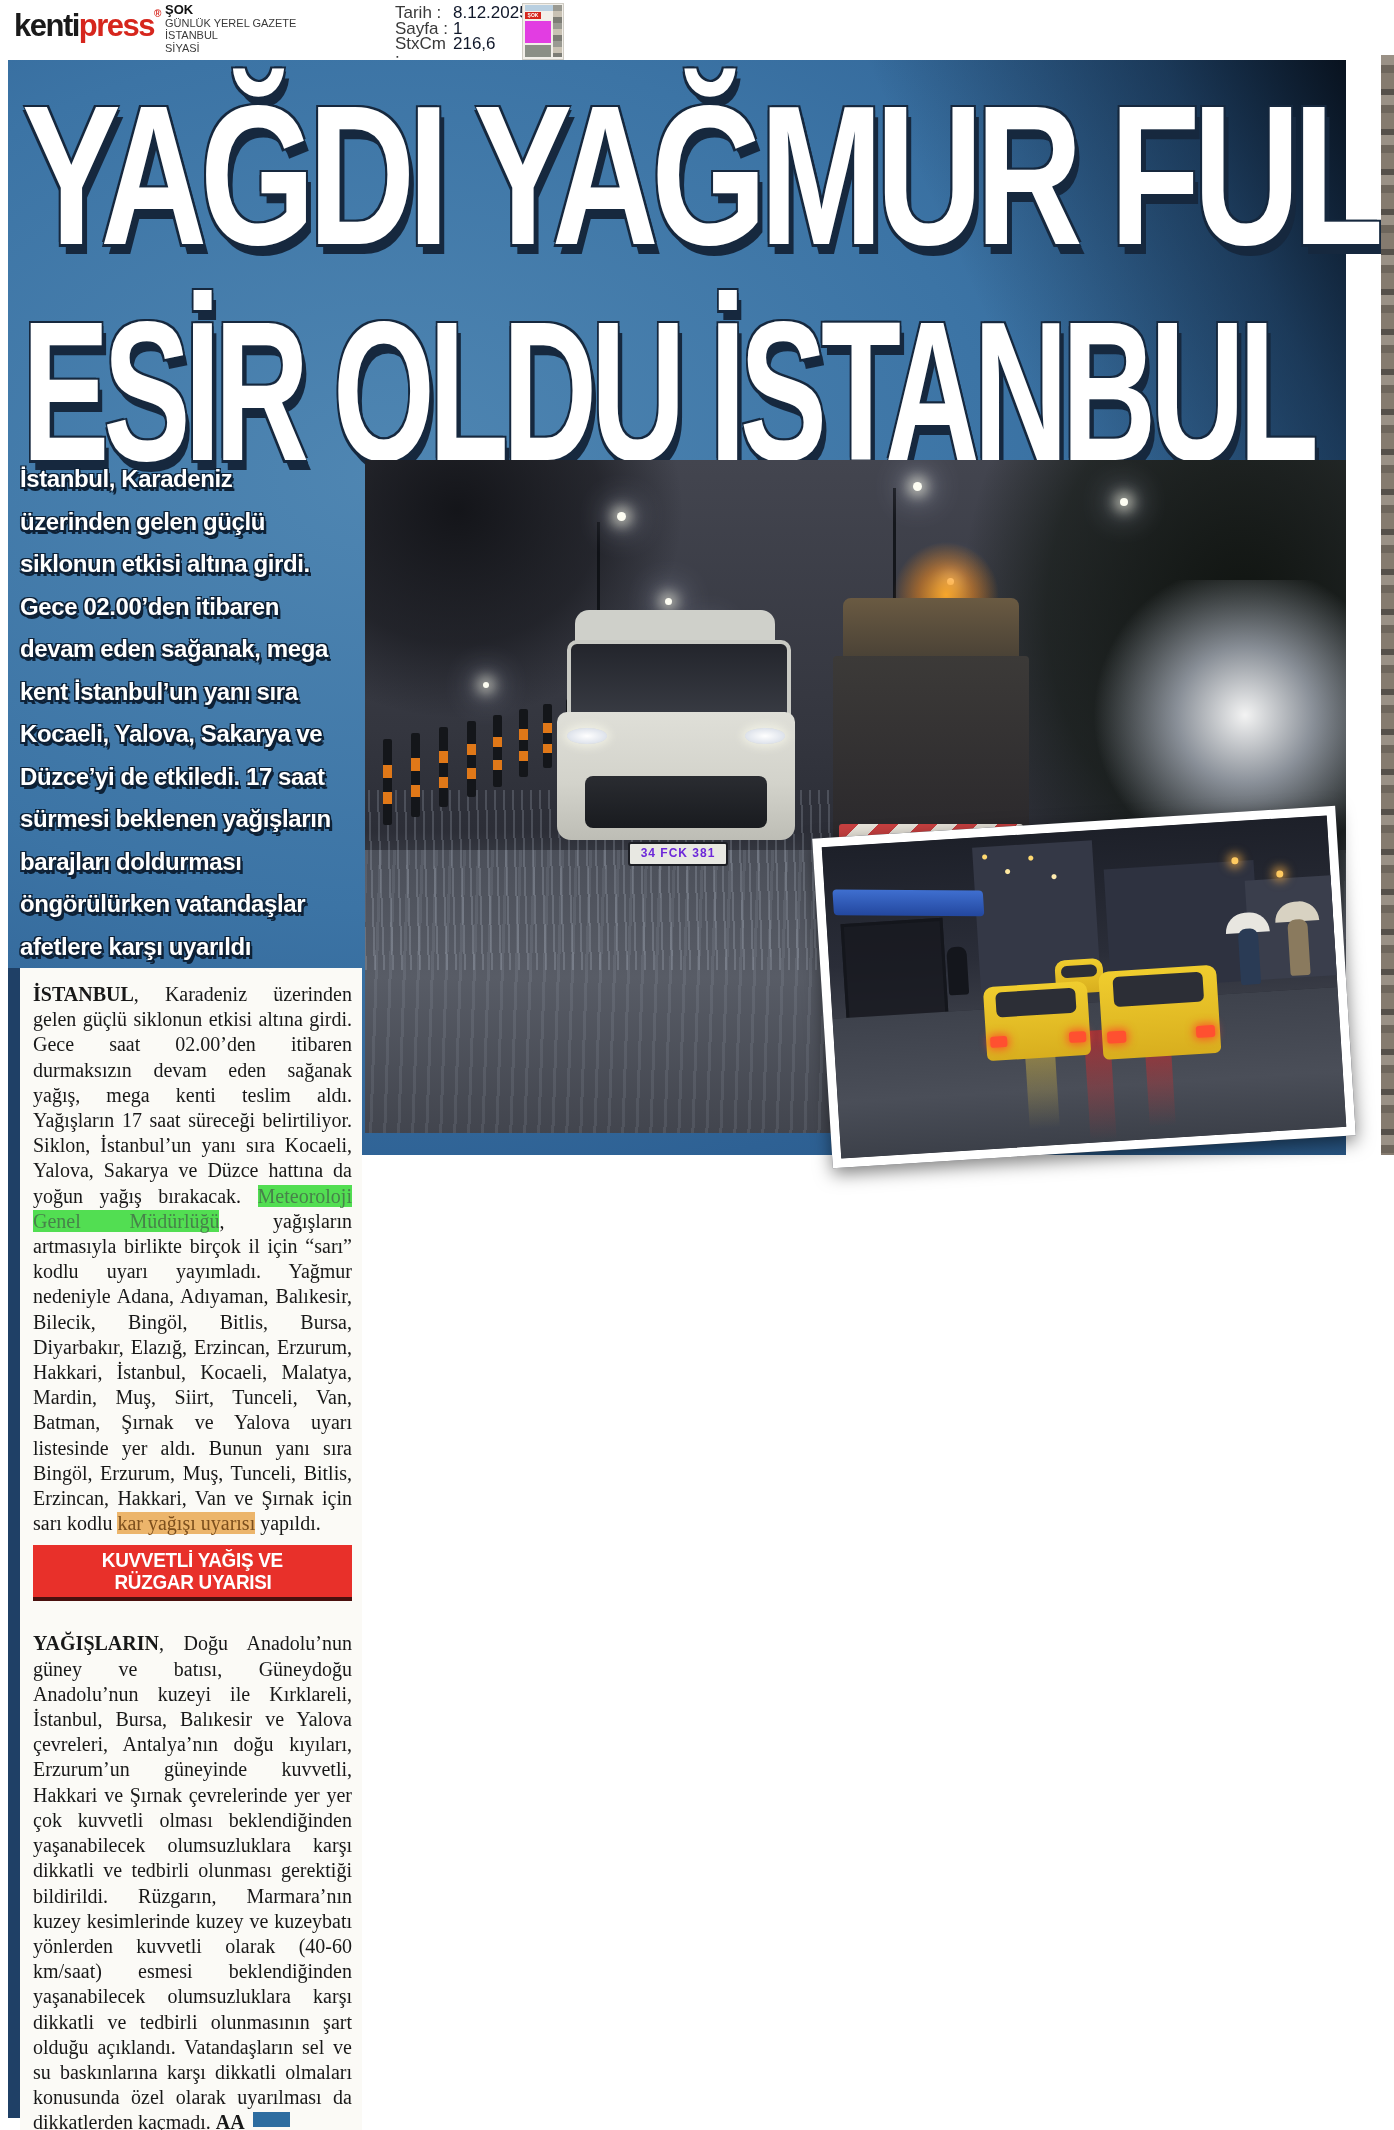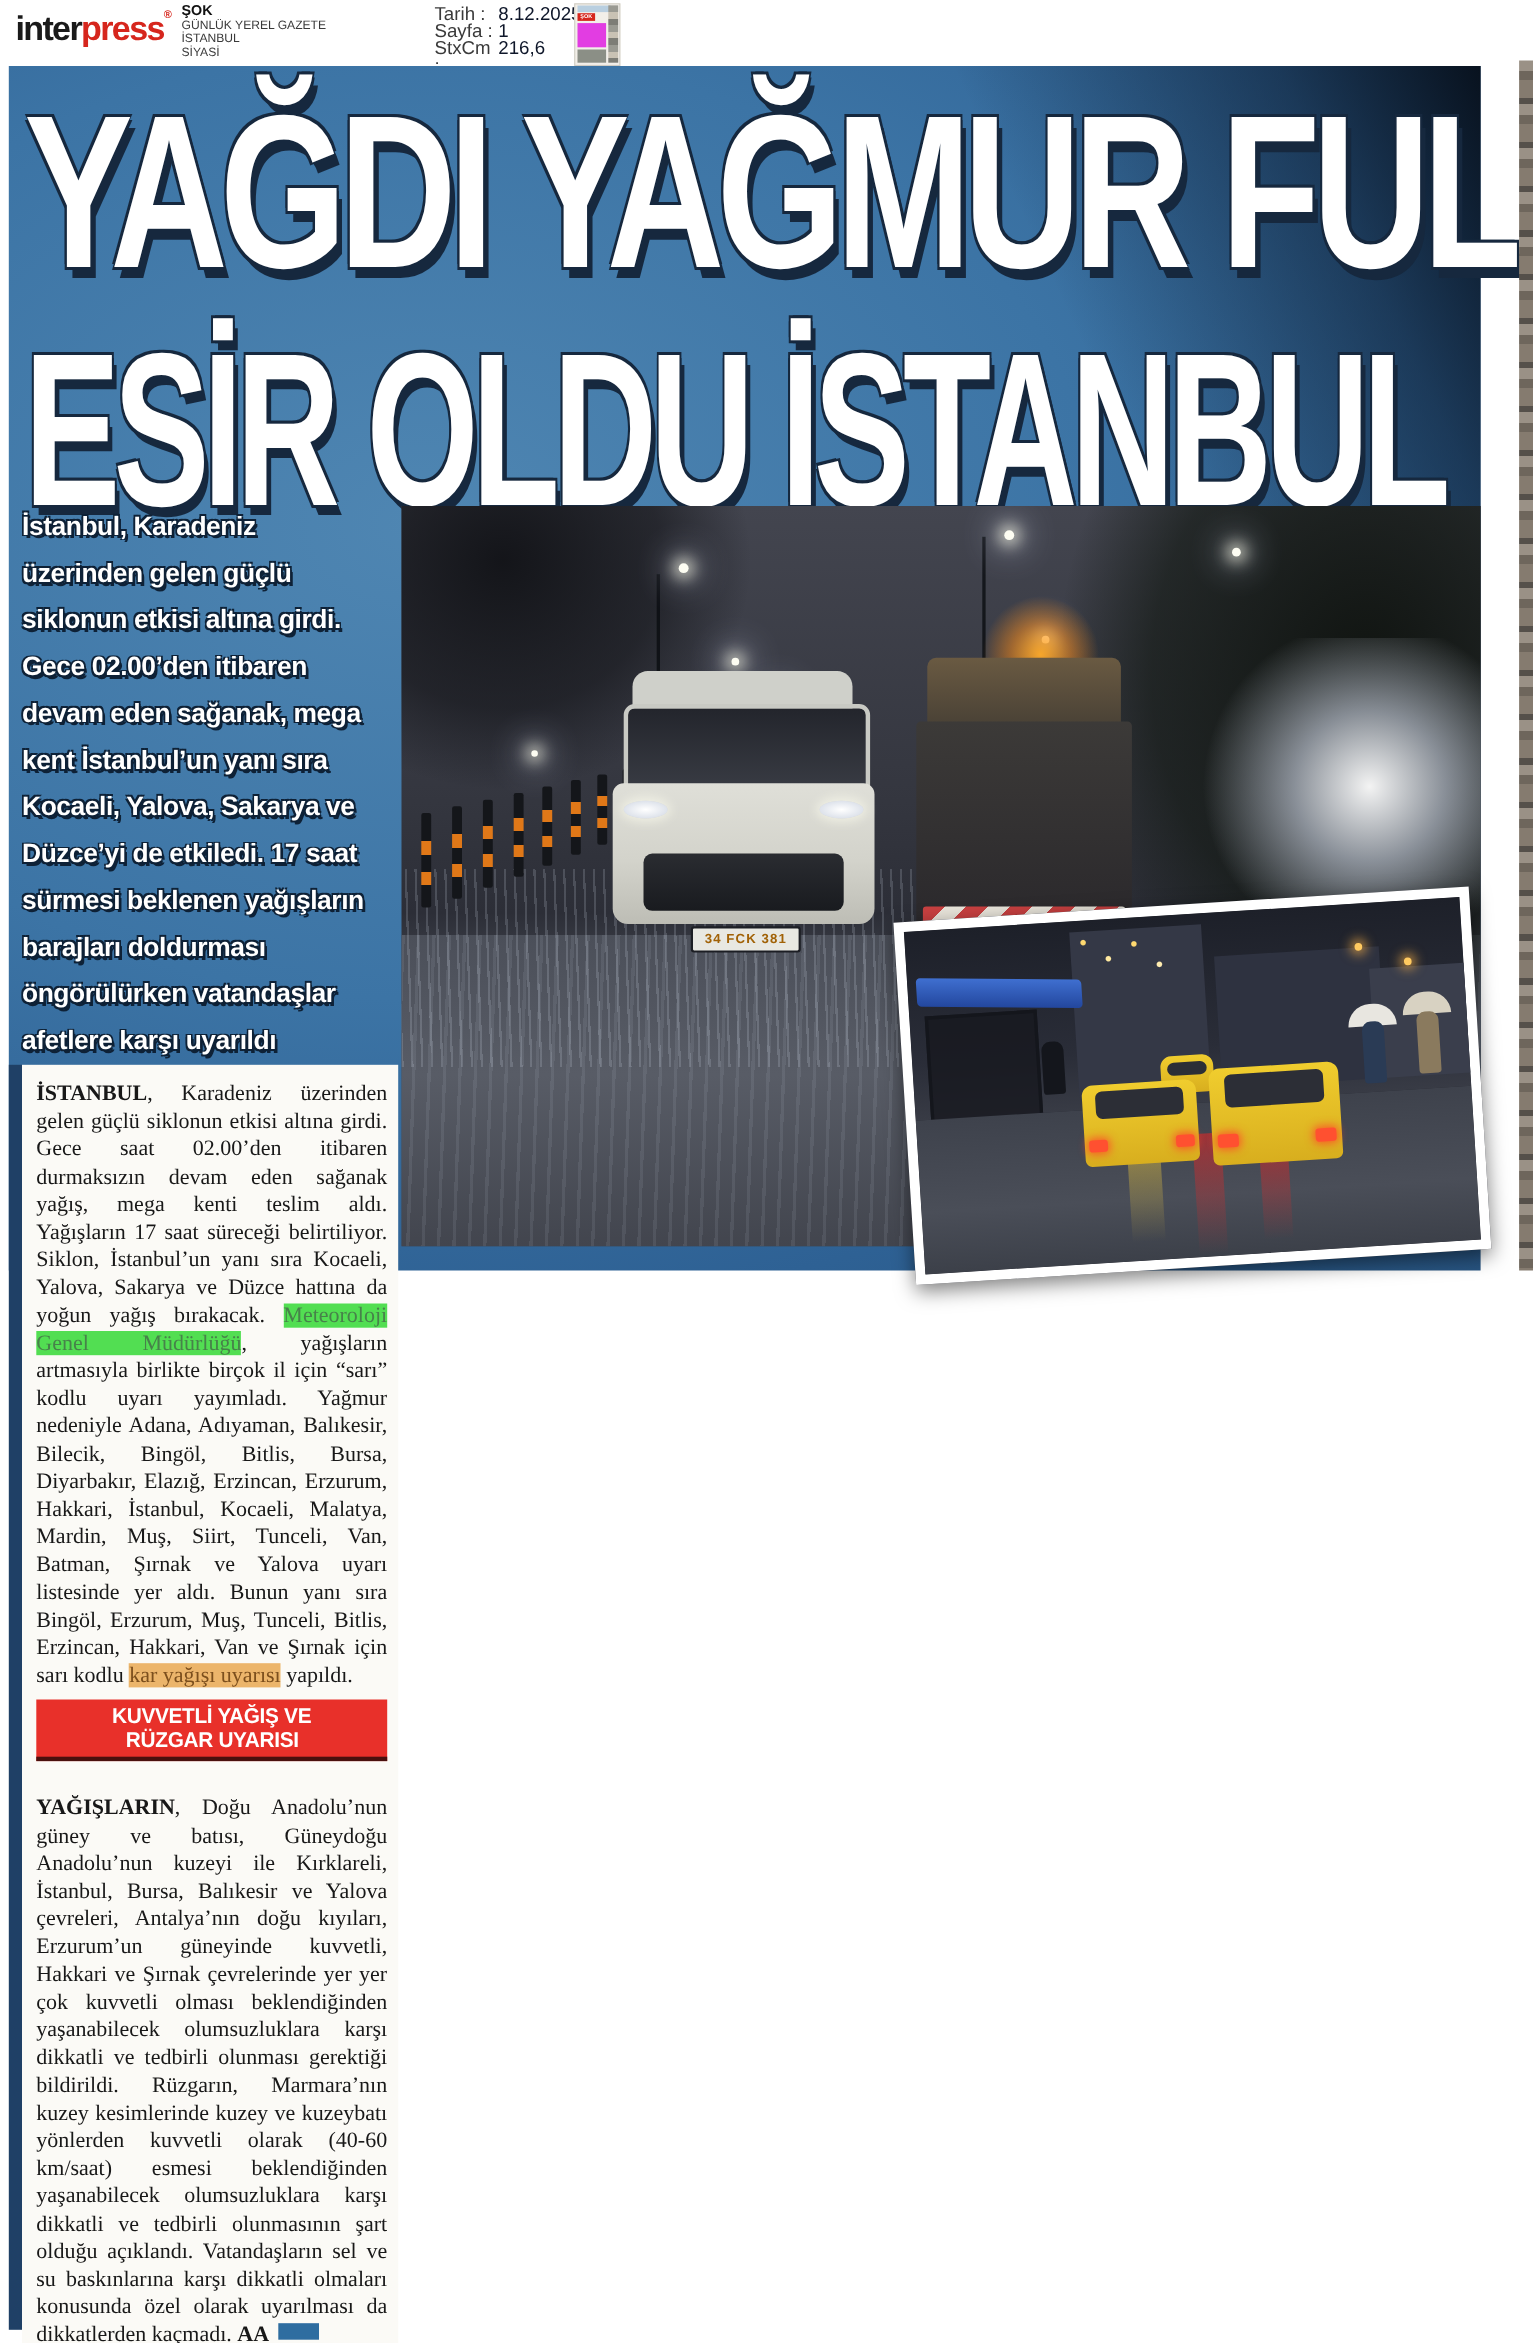--- a/index.html
+++ b/index.html
@@ -57,21 +57,21 @@
   .posts{position:absolute;left:18px;top:235px;width:220px;height:130px;}
   .post{position:absolute;width:9px;background:#14161a;border-radius:2px;
     background:linear-gradient(180deg,#14161a 0 30%,#e07818 30% 45%,#14161a 45% 62%,#e07818 62% 76%,#14161a 76% 100%);}
   .car{position:absolute;left:192px;top:150px;width:238px;height:260px;}
   .car-roof{position:absolute;left:18px;top:0;width:200px;height:38px;background:#cfd0ca;border-radius:14px 14px 0 0;}
   .car-wind{position:absolute;left:10px;top:30px;width:216px;height:78px;background:linear-gradient(180deg,#23252c,#3a3d45);border-radius:10px 10px 4px 4px;border:4px solid #c9cac4;}
   .car-body{position:absolute;left:0;top:102px;width:238px;height:128px;background:linear-gradient(180deg,#dfdfd8 0%,#d3d3cb 55%,#bdbdb5 100%);border-radius:10px 10px 14px 14px;}
   .car-grille{position:absolute;left:28px;top:166px;width:182px;height:52px;background:linear-gradient(180deg,#2a2c31,#191b1f);border-radius:8px;}
   .car-light{position:absolute;top:118px;width:40px;height:16px;background:radial-gradient(#ffffff,#cfd6e2);border-radius:50%;box-shadow:0 0 10px 3px rgba(255,255,240,0.6);}
   .plate{position:absolute;left:71px;top:232px;width:96px;height:20px;background:#e8e8e2;border:2px solid #1c1e24;border-radius:3px;
-    font-size:12px;font-weight:bold;color:#a16207;text-align:center;line-height:18px;letter-spacing:1px;}
+    font-size:12px;font-weight:bold;color:#6d28d9;text-align:center;line-height:18px;letter-spacing:1px;}
   .truck{position:absolute;left:468px;top:112px;width:196px;height:330px;}
   .truck-beacon{position:absolute;left:58px;top:-32px;width:110px;height:110px;
     background:radial-gradient(circle,rgba(255,170,40,0.95) 0%,rgba(255,140,20,0.5) 35%,rgba(255,120,10,0) 68%);}
   .truck-top{position:absolute;left:10px;top:26px;width:176px;height:60px;background:linear-gradient(180deg,#6a5a42,#4a4236);border-radius:8px 8px 0 0;}
   .truck-body{position:absolute;left:0;top:84px;width:196px;height:210px;background:linear-gradient(180deg,#3c3a38,#28262a);border-radius:4px;}
   .truck-stripe{position:absolute;left:6px;top:252px;width:184px;height:26px;
     background:repeating-linear-gradient(135deg,#c84040 0 14px,#e8e4da 14px 28px);border-radius:3px;}
   .truck-lamp{position:absolute;top:300px;width:26px;height:12px;background:#ffe9b0;border-radius:40%;box-shadow:0 0 12px 4px rgba(255,230,170,0.7);}
   
   .inset{position:absolute;left:814px;top:762px;width:506px;height:312px;background:#23252e;border:9px solid #fff;
@@ -104,21 +104,21 @@
   .warnbox .wl{color:#fff;font-weight:bold;font-size:19.5px;line-height:22px;letter-spacing:-0.3px;transform:scaleX(0.97);}
   .end-marker{position:absolute;left:253px;top:2112px;width:37px;height:15px;background:#2e6da0;}
   
   .edge{position:absolute;left:1381px;top:55px;width:13px;height:1100px;
     background:repeating-linear-gradient(180deg,#9a9186 0 10px,#6e665c 10px 18px,#857b6f 18px 34px,#55504a 34px 40px);}
 </style>
 </head>
 <body>
 
 <div class="header">
-  <div class="logo"><span>inter</span><span class="press">press</span><span class="reg">®</span></div>
+  <div class="logo"><span>kenti</span><span class="press">press</span><span class="reg">®</span></div>
   <div class="pub">
     <div class="pname">ŞOK</div>
     <div>GÜNLÜK YEREL GAZETE</div>
     <div>İSTANBUL</div>
     <div>SİYASİ</div>
   </div>
   <div class="meta">
     <div class="row">
       <span class="lbl">Tarih :</span>
       <span class="val">8.12.2025</span>

